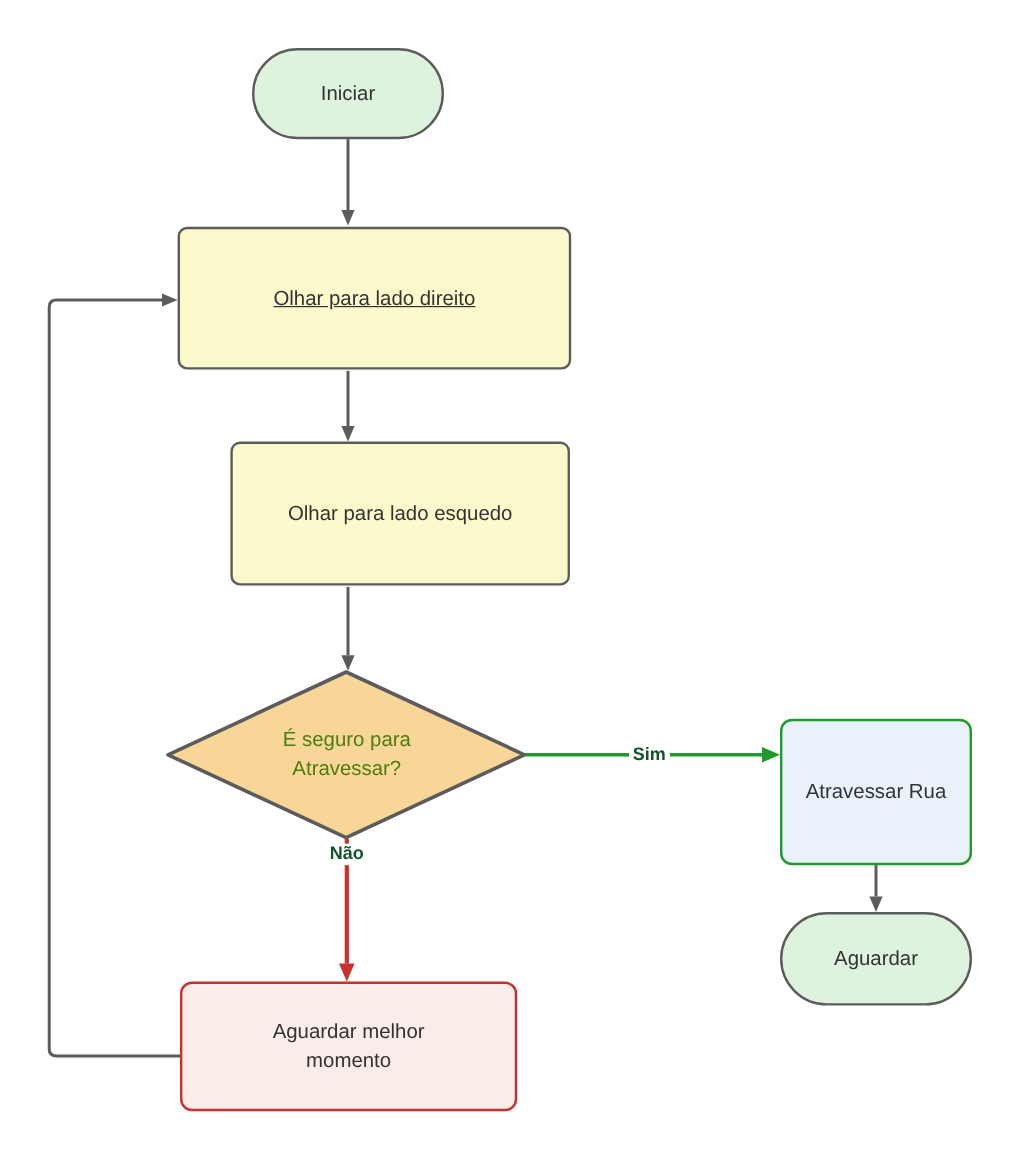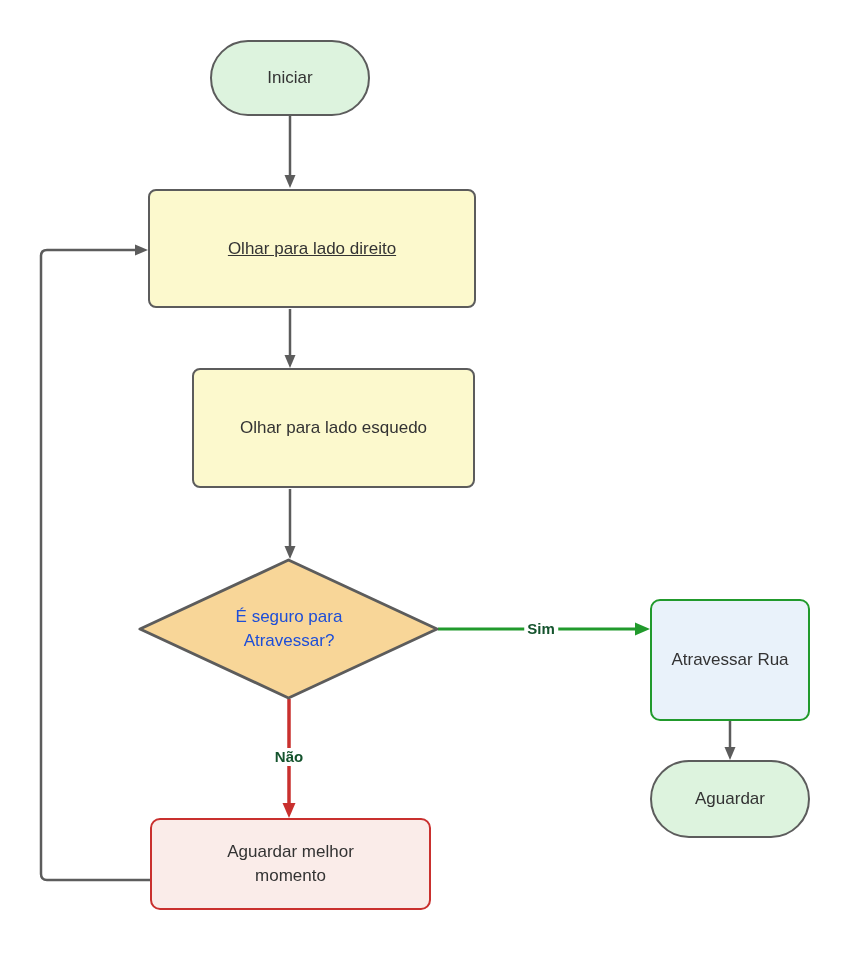--- a/index.html
+++ b/index.html
@@ -48,50 +48,50 @@
   .node-esquedo   { left: 148px; top: 368px; width: 283px; height: 120px; margin-left: 44px; }
   .node-atravessar {
     left: 650px; top: 568px; width: 160px; height: 122px;
     background: #e9f2fa;
     border: 2.5px solid #219a2c;
     border-radius: 10px;
     padding: 0 18px;
     margin-top: 31px;
   }
   .node-aguardar {
-    left: 150px; top: 818px; width: 281px; height: 92px;
+    left: 150px; top: 818px; width: 281px; height: 108px;
     background: #faece9;
     border: 2.5px solid #c9302e;
     border-radius: 10px;
     padding: 4px 40px;
   }
   .diamond-label {
     position: absolute;
     left: 189px; top: 589px;
     width: 200px; height: 80px;
     display: flex;
     align-items: center;
     justify-content: center;
     text-align: center;
     font-size: 17px;
     line-height: 1.4;
-    color: #1d4ed8;
+    color: #4d7c0f;
   }
   .edge-label {
     position: absolute;
     transform: translate(-50%, -50%);
     font-size: 15px;
     font-weight: bold;
     color: #14532d;
     background: #ffffff;
     padding: 0 3px;
     line-height: 1.2;
   }
   .label-sim { left: 541px; top: 629px; }
-  .label-nao { left: 289px; top: 757px; }
+  .label-nao { left: 289px; top: 712px; }
 
   .edge-gray  { stroke: #5c5c5c; stroke-width: 2.5; fill: none; }
   .edge-green { stroke: #219a2c; stroke-width: 3;   fill: none; }
   .edge-red   { stroke: #c9302e; stroke-width: 3.5; fill: none; }
   .diamond-shape { stroke: #5c5c5c; stroke-width: 3; stroke-linejoin: round; }
 </style>
 </head>
 <body>
 
 <div class="canvas">

